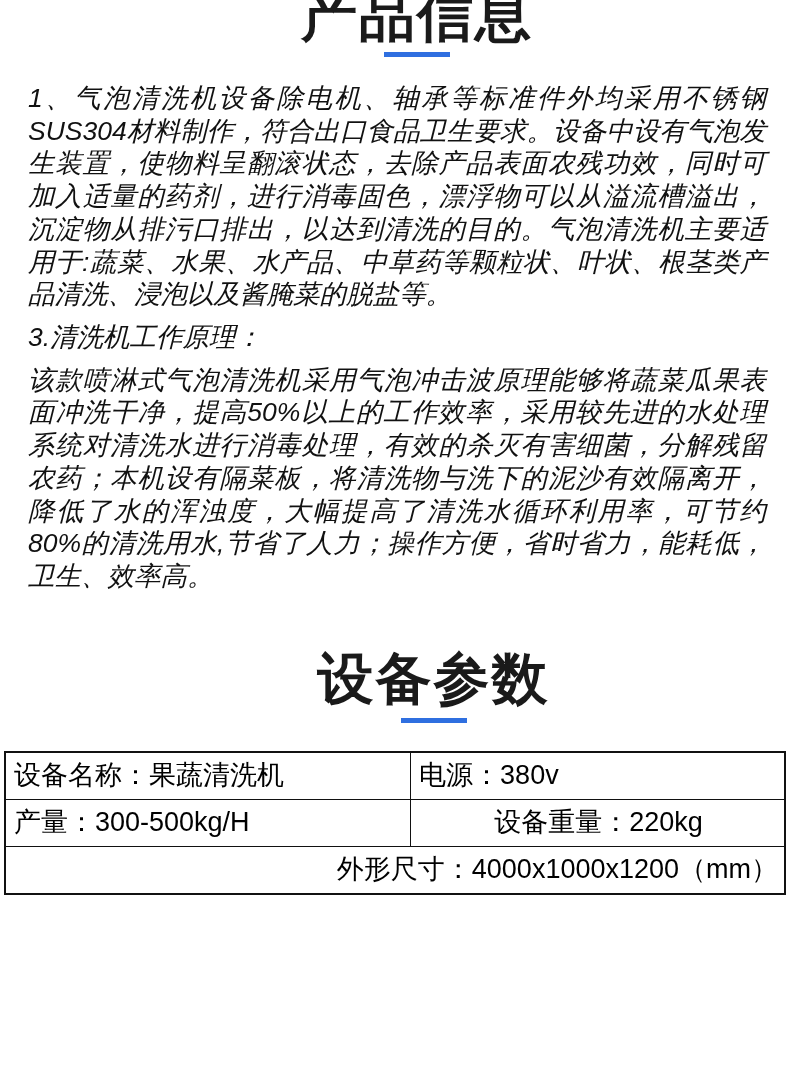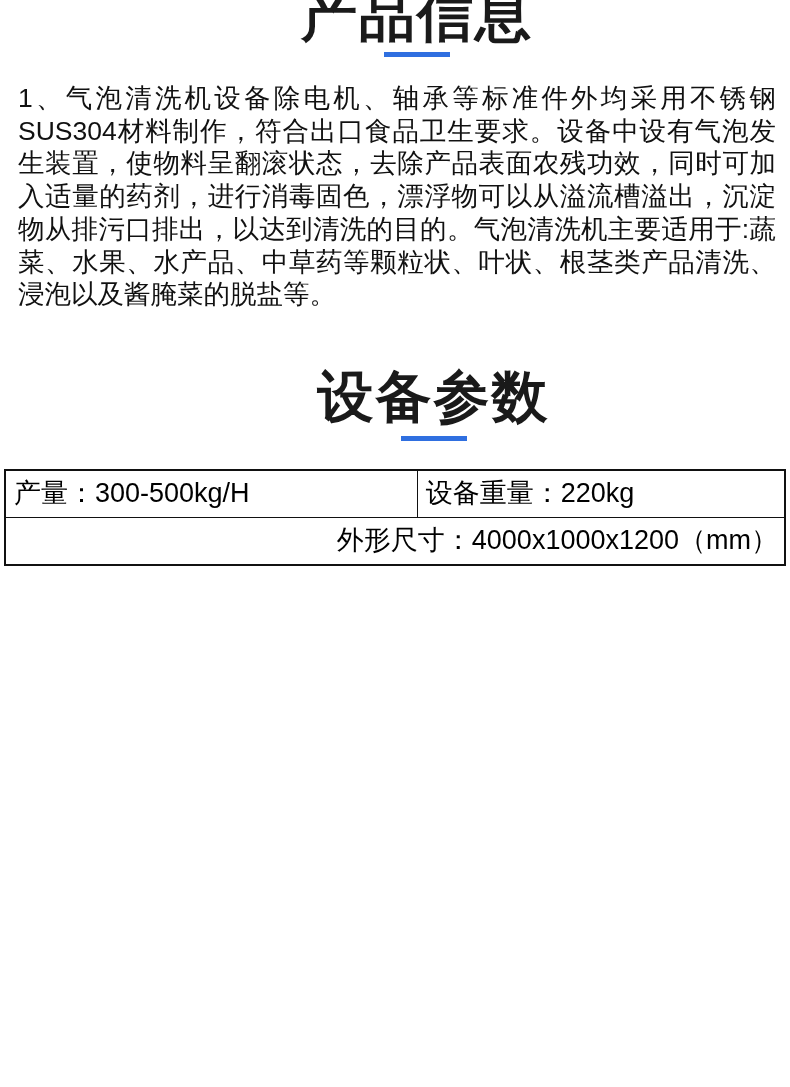--- a/index.html
+++ b/index.html
@@ -60,22 +60,23 @@
   .body-copy {
     margin: 20px 14px 0 18px;
     font-size: 26.5px;
     line-height: 1.235;
     letter-spacing: 0px;
     text-align: justify;
     text-justify: inter-ideograph;
     color: #111111;
   }
   .body-copy p {
-    margin: 0;
+    margin: 10px;
     padding: 0;
+    font-style: italic;
   }
   .para-indent {
     text-indent: 0;
   }
 
   
   #head-params {
     margin-top: 58px;
     margin-left: 33px;
   }
@@ -93,49 +94,56 @@
     font-size: 27px;
     padding: 7px 6px 8px 8px;
     line-height: 1.15;
     white-space: nowrap;
     vertical-align: middle;
   }
   .cell-left {
     text-align: left;
   }
   .cell-center {
+    text-align: center;
   }
   .cell-wide {
     text-align: left;
   }
   .row-last td {
     text-align: right;
   }
 </style>
 </head>
 <body>
 
 <div class="page">
 
   <div class="section-head" id="head-product">
     <div class="title">产品信息</div>
     <div class="rule"></div>
   </div>
 
   <div class="body-copy">
     <p class="para-indent">1、气泡清洗机设备除电机、轴承等标准件外均采用不锈钢SUS304材料制作，符合出口食品卫生要求。设备中设有气泡发生装置，使物料呈翻滚状态，去除产品表面农残功效，同时可加入适量的药剂，进行消毒固色，漂浮物可以从溢流槽溢出，沉淀物从排污口排出，以达到清洗的目的。气泡清洗机主要适用于:蔬菜、水果、水产品、中草药等颗粒状、叶状、根茎类产品清洗、浸泡以及酱腌菜的脱盐等。</p>
+    <p>3.清洗机工作原理：</p>
+    <p>该款喷淋式气泡清洗机采用气泡冲击波原理能够将蔬菜瓜果表面冲洗干净，提高50%以上的工作效率，采用较先进的水处理系统对清洗水进行消毒处理，有效的杀灭有害细菌，分解残留农药；本机设有隔菜板，将清洗物与洗下的泥沙有效隔离开，降低了水的浑浊度，大幅提高了清洗水循环利用率，可节约80%的清洗用水,节省了人力；操作方便，省时省力，能耗低，卫生、效率高。</p>
   </div>
 
   <div class="section-head" id="head-params">
     <div class="title">设备参数</div>
     <div class="rule"></div>
   </div>
 
   <table class="spec-table">
     <tbody>
+      <tr>
+        <td class="cell-left" style="width:52%;">设备名称：果蔬清洗机</td>
+        <td class="cell-left" style="width:48%;">电源：380v</td>
+      </tr>
       <tr>
         <td class="cell-left">产量：300-500kg/H</td>
         <td class="cell-center">设备重量：220kg</td>
       </tr>
       <tr class="row-last">
         <td class="cell-wide" colspan="2">外形尺寸：4000x1000x1200（mm）</td>
       </tr>
     </tbody>
   </table>
 

